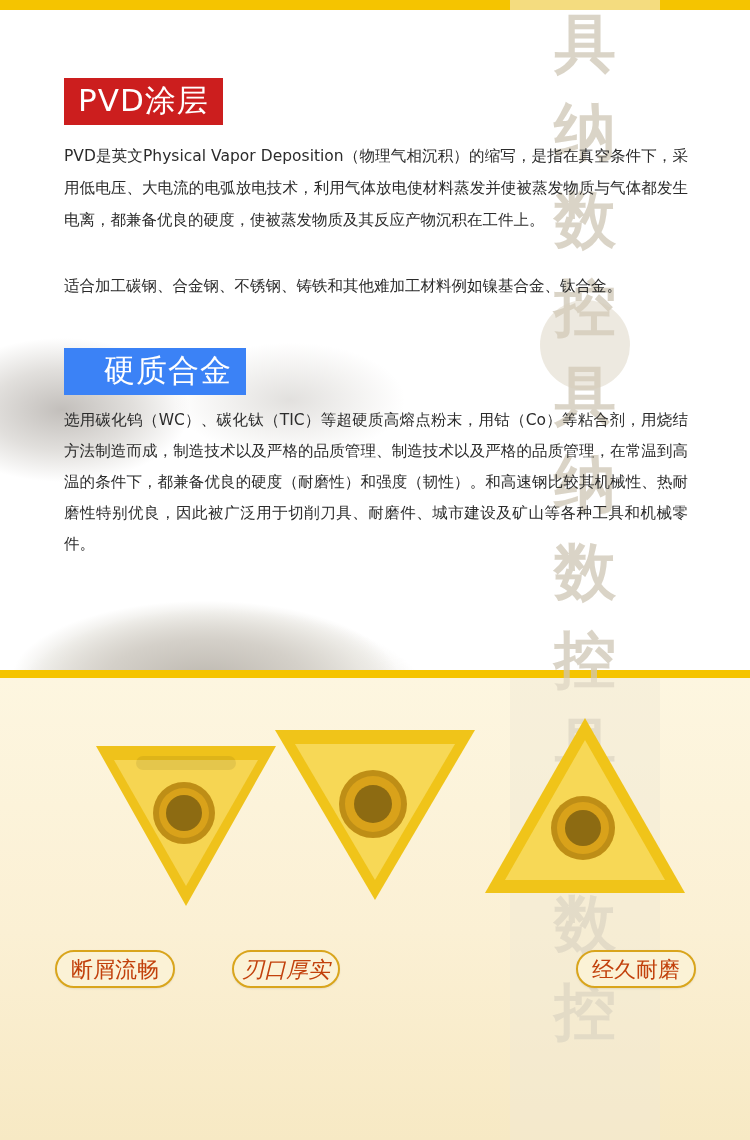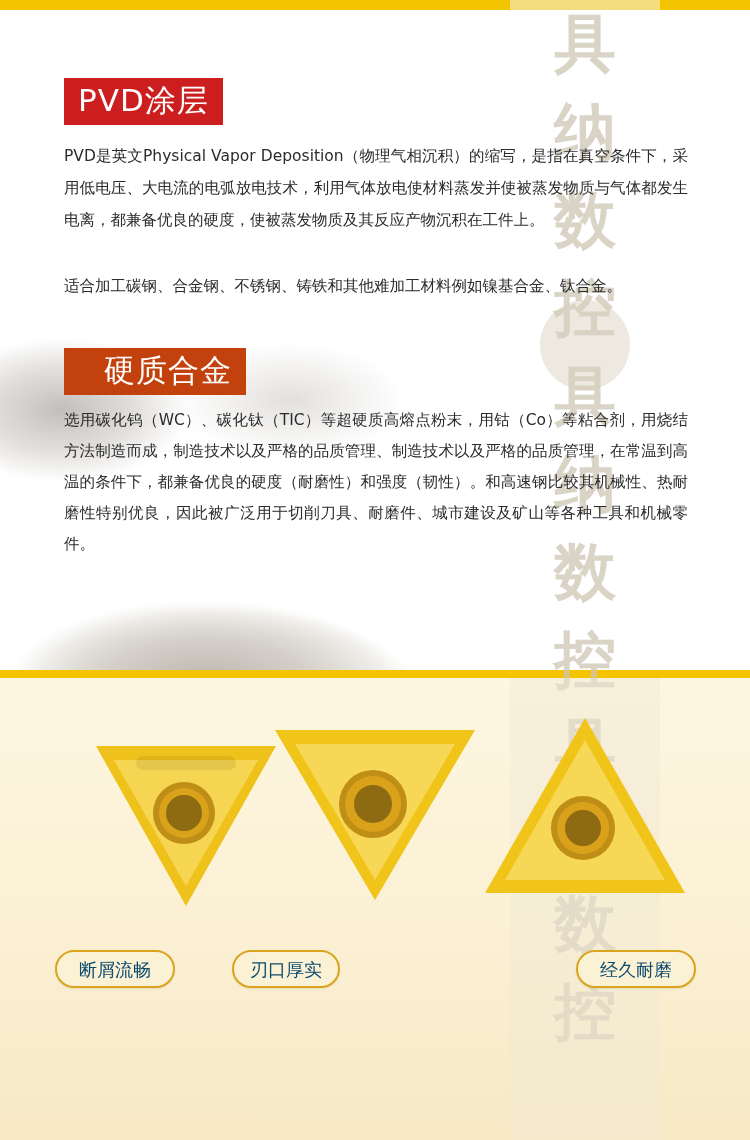--- a/index.html
+++ b/index.html
@@ -99,21 +99,21 @@
     display:inline-block;
     padding:6px 14px 8px 14px;
     font-size:31px;
     font-weight:normal;
     color:#ffffff;
     letter-spacing:1px;
     font-family:"DejaVu Sans", sans-serif;
     line-height:1.05;
   }
   .badge-red { background:#cc1e1e; }
-  .badge-blue { background:#c2410c;padding-left:40px; }
+  .badge-blue { background:#3b82f6;padding-left:40px; }
 
   .block-pvd { position:absolute; top:78px; left:64px; }
   .block-hard { position:absolute; top:348px; left:64px; }
 
   .para {
     font-size:15.5px;
     color:#2b2b2b;
     line-height:32px;
     font-family:"DejaVu Sans", sans-serif;
     text-align:justify;
@@ -187,27 +187,27 @@
     z-index:4;
   }
   .pill {
     position:absolute;
     height:38px;
     line-height:36px;
     text-align:center;
     border:2px solid #d9a51c;
     border-radius:19px;
     background:#fbf2d6;
-    color:#0c4a6e;
-    font-size:18px;
+    color:#c2410c;
+    font-size:22px;
     font-family:"DejaVu Sans", sans-serif;
     box-shadow:0 1px 2px rgba(0,0,0,0.08);
   }
   .pill1 { left:55px; width:120px; }
-  .pill2 { left:232px; width:108px; }
+  .pill2 { left:232px; width:108px;font-style:italic; }
   .pill3 { left:408px; width:108px; }
   .pill4 { left:576px; width:120px; }
 
   .lower-wm {
     position:absolute;
     top:0; left:510px; width:150px; height:462px;
     background:rgba(240,233,212,0.45);
     z-index:1;
   }
 </style>

